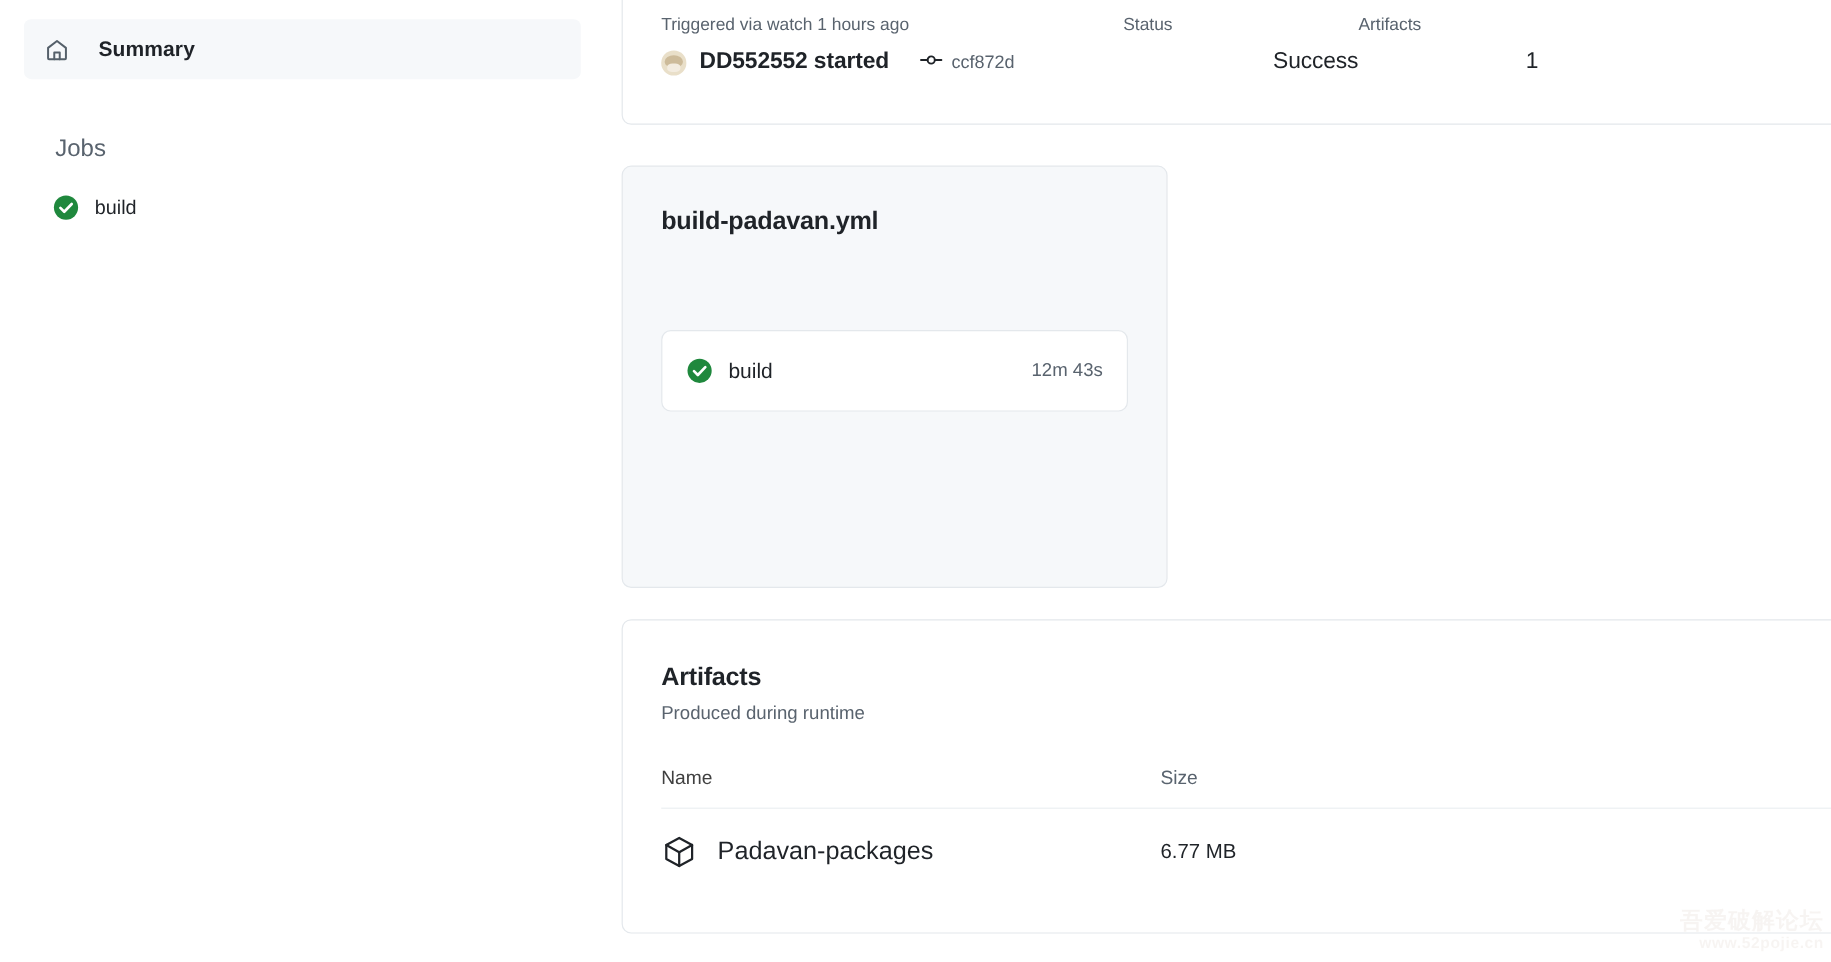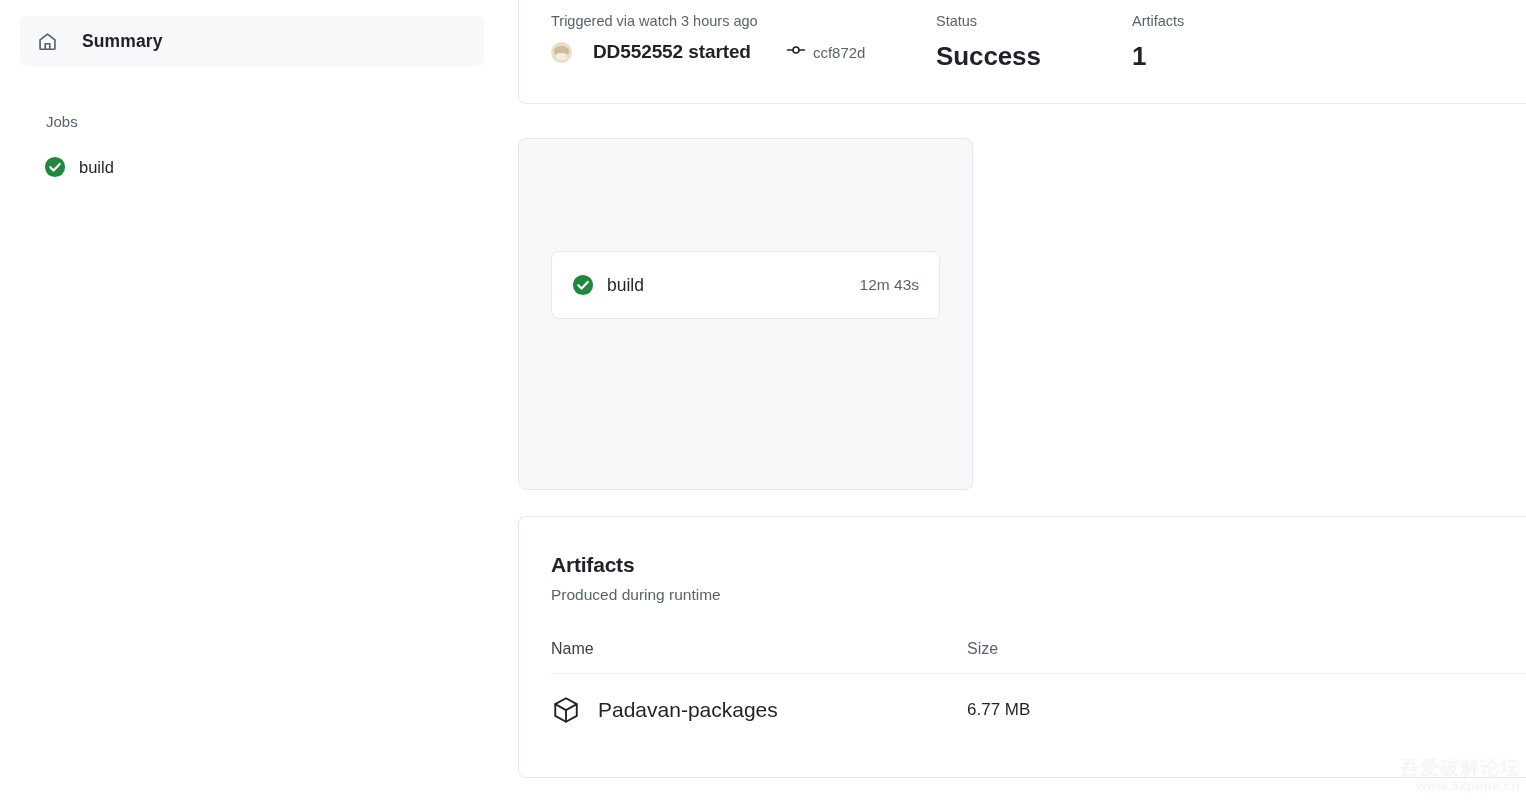--- a/index.html
+++ b/index.html
@@ -54,21 +54,21 @@
 
   .sidebar-summary-label {
     font-size: 17.5px;
     font-weight: 600;
     color: #1f2328;
     letter-spacing: 0.1px;
   }
 
   .sidebar-section-title {
     margin: 47px 0 0 46px;
-    font-size: 15px;
+    font-size: 20px;
     color: #59636e;
     font-weight: 400;
   }
 
   .sidebar-job {
     display: flex;
     align-items: center;
     gap: 13px;
     margin: 26px 0 0 44px;
     cursor: pointer;
@@ -129,31 +129,32 @@
 
   .meta-label {
     font-size: 14.5px;
     color: #59636e;
     font-weight: 400;
     margin-bottom: 12px;
     white-space: nowrap;
   }
 
   .meta-value {
-    font-size: 26px;
-    font-weight: 700;
+    font-size: 19px;
+    font-weight: 400;
     color: #1f2328;
     white-space: nowrap;
     letter-spacing: -0.1px;
+    text-align: right;
   }
 
   .trigger-line {
     display: flex;
     align-items: center;
-    gap: 21px;
+    gap: 11px;
     white-space: nowrap;
   }
 
   .avatar {
     width: 21px;
     height: 21px;
     border-radius: 50%;
     background: #e9dfc9;
     flex: none;
     position: relative;
@@ -374,21 +375,21 @@
     </div>
 
   </nav>
 
   <div class="main">
 
     <section class="card card-meta">
       <div class="meta-grid">
 
         <div class="meta-col-trigger">
-          <div class="meta-label">Triggered via watch 3 hours ago</div>
+          <div class="meta-label">Triggered via watch 1 hours ago</div>
           <div class="trigger-line">
             <span class="avatar"></span>
             <span class="trigger-actor">DD552552 started</span>
             <span class="commit-ref">
               <span>
                 <svg width="20" height="16" viewBox="0 0 24 18" fill="none" stroke="#1f2328" stroke-width="1.9" stroke-linecap="round">
                   <circle cx="12" cy="9" r="3.6"></circle>
                   <path d="M1.8 9h6.6M15.6 9h6.6"></path>
                 </svg>
               </span>
@@ -405,20 +406,21 @@
 
         <div class="meta-col-artifacts">
           <div class="meta-label">Artifacts</div>
           <div class="meta-value">1</div>
         </div>
 
       </div>
     </section>
 
     <section class="card-workflow">
+      <div class="workflow-title">build-padavan.yml</div>
 
       <div class="job-node">
         <div class="job-node-left">
           <span class="status-dot">
             <svg width="22" height="22" viewBox="0 0 24 24">
               <circle cx="12" cy="12" r="11" fill="#1f883d"></circle>
               <path d="M6.9 12.3 10.4 15.8 17.2 8.7" fill="none" stroke="#ffffff" stroke-width="2.4" stroke-linecap="round" stroke-linejoin="round"></path>
             </svg>
           </span>
           <span class="job-node-label">build</span>

